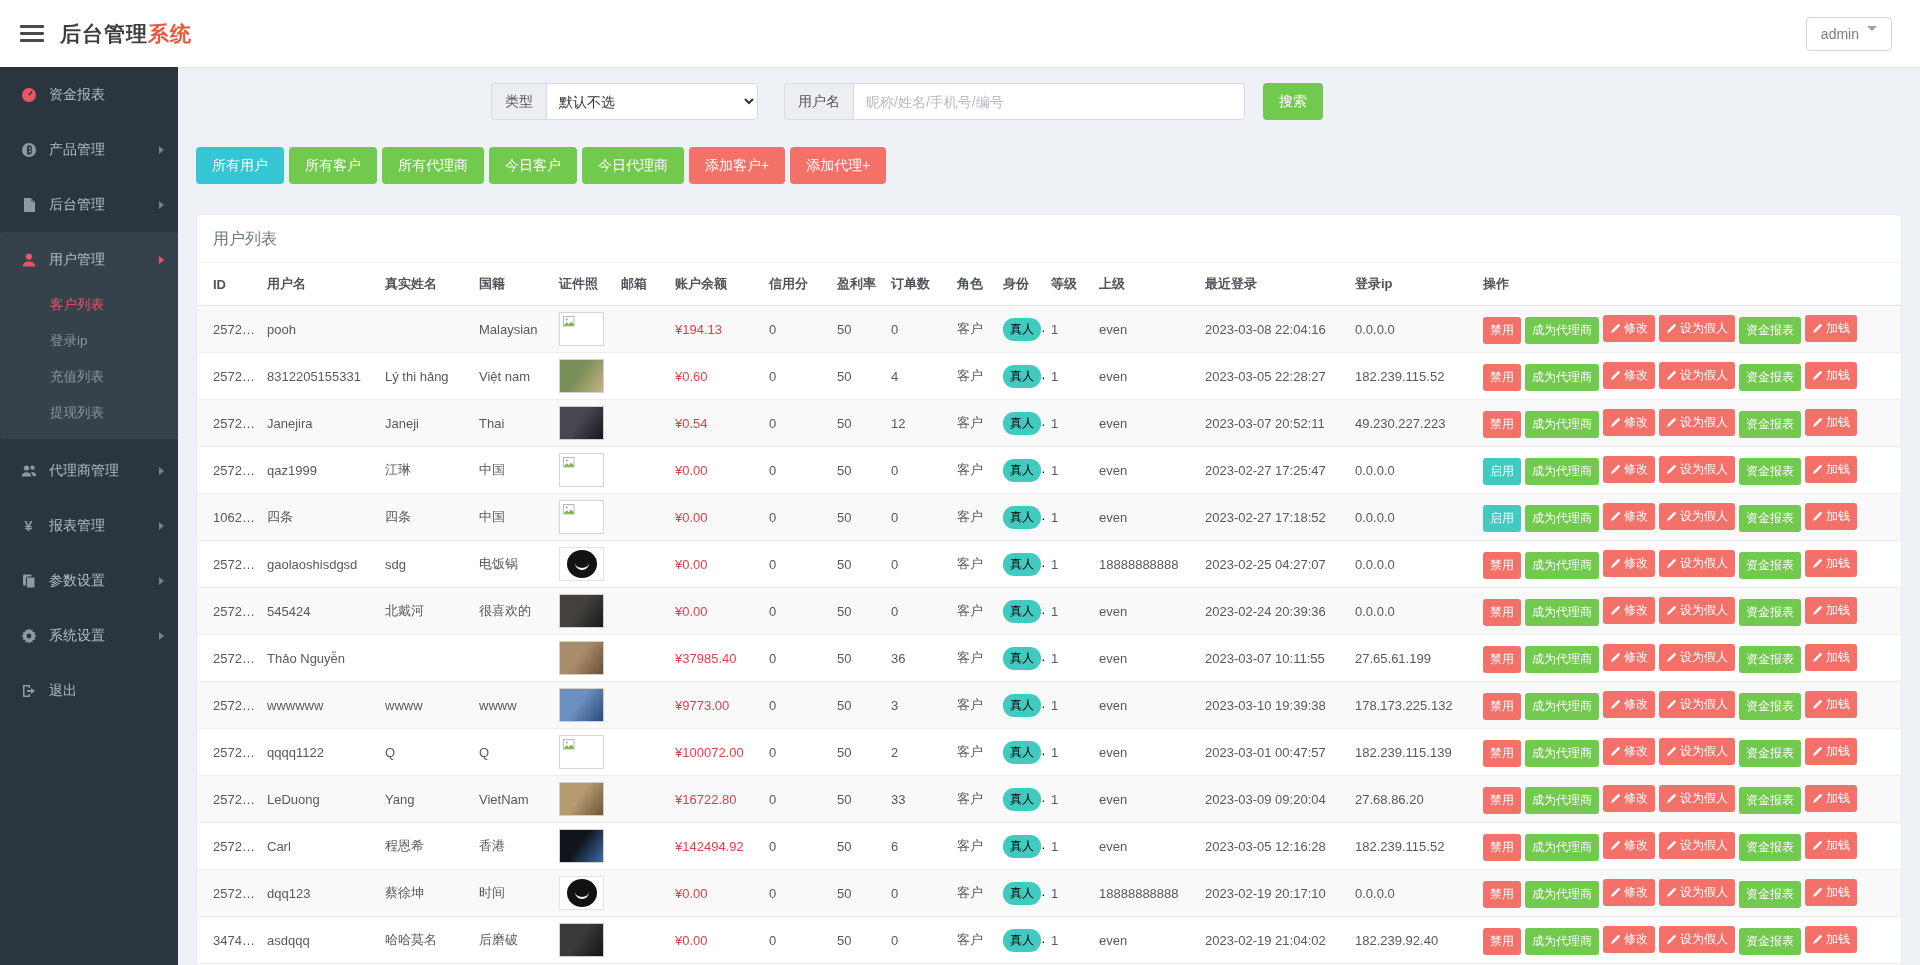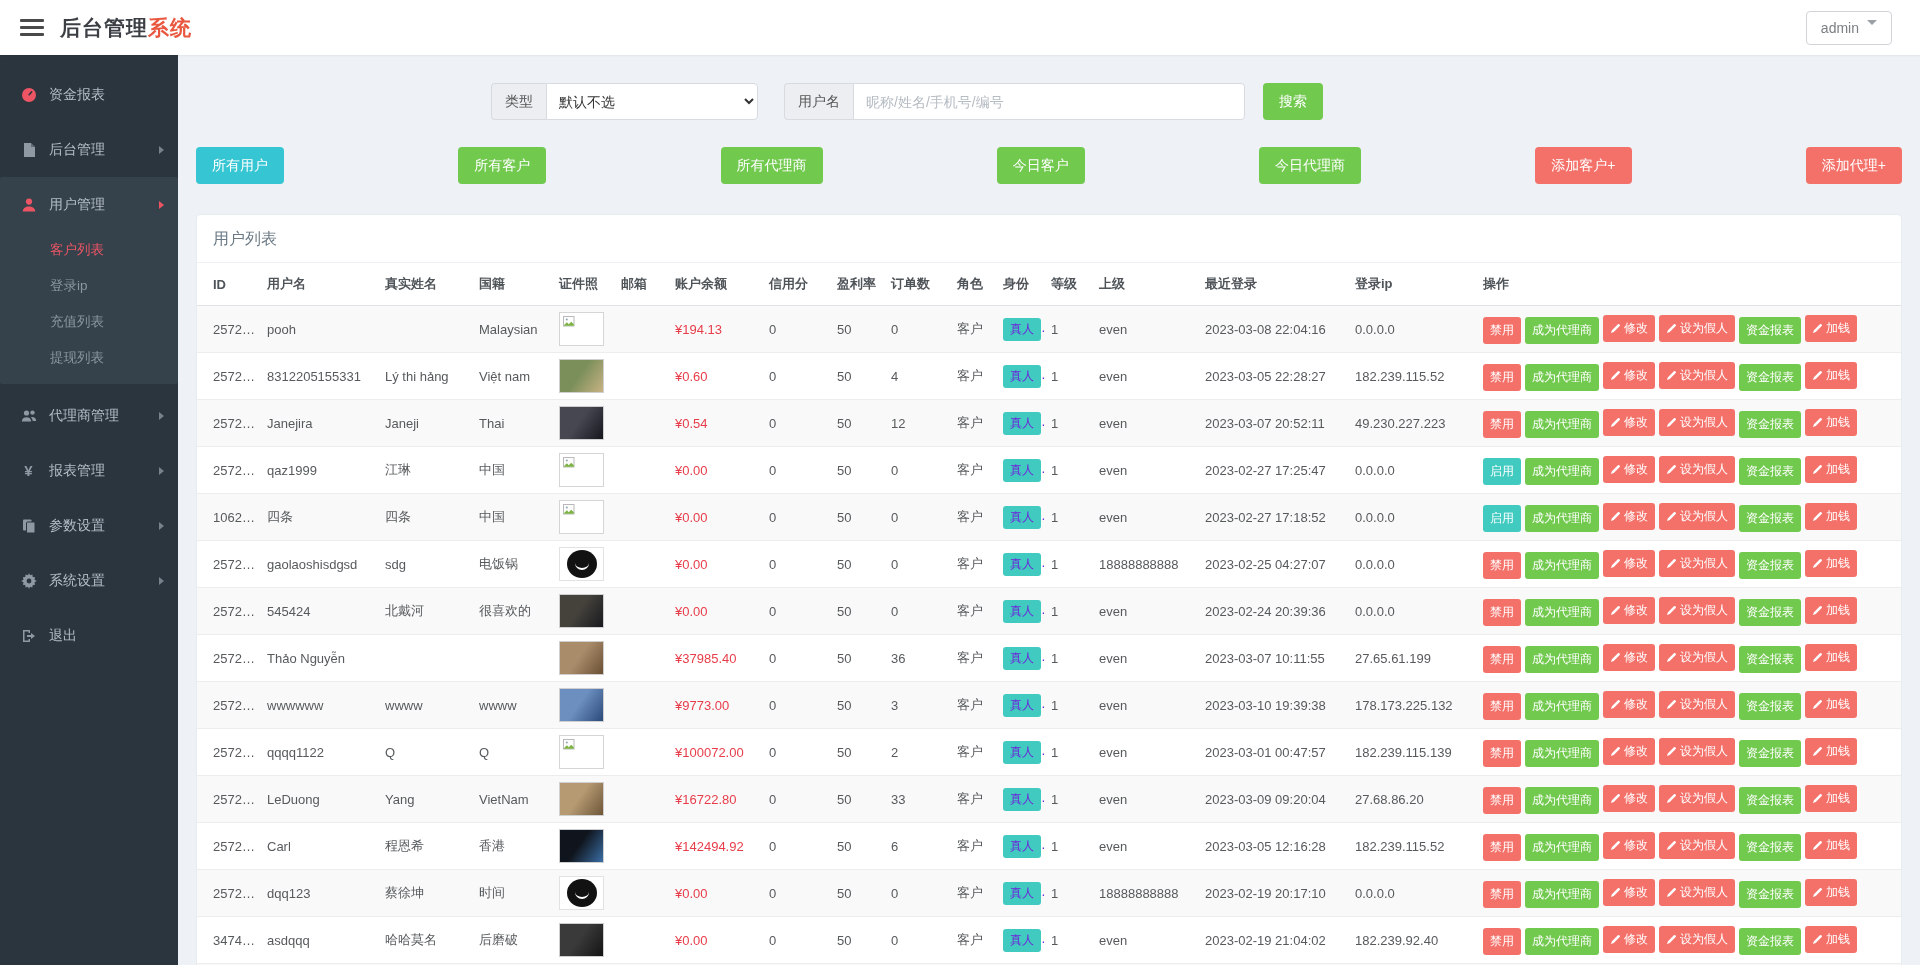--- a/index.html
+++ b/index.html
@@ -1,20 +1,20 @@
 <!DOCTYPE html>
 <html><head>
 <meta charset="utf-8">
 <style>
   * { margin:0; padding:0; box-sizing:border-box; }
   html,body { width:1920px; height:965px; overflow:hidden;
     font-family:"Liberation Sans","DejaVu Sans",sans-serif; background:#eef1f5; }
 
   
-  .topbar { position:fixed; top:0; left:0; right:0; height:55px; background:#fff;
+  .topbar { position:fixed; top:0; left:0; right:0; height:67px; background:#fff;
     display:flex; align-items:center; z-index:10; box-shadow:0 1px 2px rgba(0,0,0,.06); }
   .burger { width:24px; margin:0 16px 0 20px; cursor:pointer; }
   .burger div { height:3px; background:#4a4a4a; margin:4px 0; border-radius:1px; }
   .brand { font-size:21px; font-weight:bold; color:#3b3f44; letter-spacing:1px; }
   .brand .red { color:#e9573f; }
   .top-right { margin-left:auto; margin-right:28px; }
   .admin-btn { border:1px solid #d0d4d9; border-radius:4px; background:#fff;
     padding:8px 14px; font-size:14px; color:#7b8085; display:flex; align-items:flex-start; gap:8px; cursor:pointer; }
   .caret-down { width:0; height:0; border-left:5px solid transparent; border-right:5px solid transparent;
     border-top:5px solid #9aa0a6; display:inline-block; }
@@ -45,40 +45,40 @@
   .ig-select { width:212px; border:1px solid #d7dbe0; border-radius:0 4px 4px 0; background:#fff;
     font-size:14px; color:#333; padding:0 8px; font-family:inherit; }
   .ig-input { width:392px; border:1px solid #d7dbe0; border-radius:0 4px 4px 0; background:#fff;
     font-size:14px; color:#333; padding:10px 12px; font-family:inherit; }
   .ig-input::placeholder { color:#b6bcc3; }
   .gap24 { width:26px; }
   .btn { border:none; border-radius:4px; color:#fff; font-size:14px; cursor:pointer;
     font-family:inherit; }
   .btn.search { margin-left:18px; width:60px; height:37px; background:#71c94e; }
 
-  .toolbar { display:flex; gap:38px; margin-top:27px;justify-content:space-between; }
+  .toolbar { display:flex; gap:5px; margin-top:27px; }
   .tb-btn { height:37px; padding:0 16px; border:none; border-radius:4px; color:#fff;
     font-size:14px; cursor:pointer; font-family:inherit; }
   .tb-btn.teal  { background:#36c6d3; }
   .tb-btn.green { background:#71c94e; }
   .tb-btn.red   { background:#f4716a; }
 
   
   .panel { margin-top:30px; background:#fff; border-radius:4px; border:1px solid #e7ecf1; }
   .panel-title { padding:14px 24px 12px 16px; font-size:16px; color:#6b7a85; }
   table { width:100%; border-collapse:collapse; table-layout:fixed; font-size:13px; color:#565a5c; }
   thead th { text-align:left; font-size:13px; color:#4f5459; font-weight:bold;
     padding:12px 6px; border-bottom:1px solid #dfe3e8; border-top:1px solid #eef1f4; }
   tbody td { padding:6px 6px; border-top:1px solid #ededed; height:46px; vertical-align:middle;
     overflow:hidden; white-space:nowrap; text-overflow:ellipsis; }
   tbody tr:nth-child(odd) { background:#f9f9f9; }
   th:first-child, td:first-child { padding-left:16px; }
   .balance { color:#e73d4a; }
-  .badge-real { display:inline-block; background:#41cac0; color:#6d28d9; font-size:12px;
-    padding:3px 7px; border-radius:3px; }
+  .badge-real { display:inline-block; background:#41cac0; color:#000000; font-size:12px;
+    padding:3px 7px; border-radius:11px; }
   .thumb { width:45px; height:34px; border:1px solid #d5d5d5; background:#fff; position:relative; }
   .thumb.photo { border-color:#cfcfcf; }
   .thumb.logo { display:flex; align-items:center; justify-content:center; border-color:#e2e2e2; }
   .thumb.logo::before { content:''; width:30px; height:28px; border-radius:50%; background:#121212; }
   .thumb.logo::after { content:''; position:absolute; width:14px; height:7px;
     border-bottom:2px solid #fff; border-radius:0 0 8px 8px; top:13px; left:15px; }
   .ops { white-space:nowrap; }
   .op-btn { display:inline-flex; align-items:center; gap:3px; border:none; border-radius:3px;
     color:#fff; font-size:12px; padding:5px 7px; margin-right:4px; cursor:pointer; font-family:inherit; }
   .op-btn.red  { background:#f4716a; }
@@ -111,20 +111,33 @@
           <svg viewBox="0 0 16 16">
             <circle cx="8" cy="8" r="7"></circle>
             <rect x="7.2" y="3" width="1.6" height="5.5" rx=".8" fill="#2a353e" transform="rotate(40 8 8)"></rect>
           </svg>
         </span>
       <span class="m-label">资金报表</span>
     </div>
 
   </div>
 
+  <div class="menu-group">
+    <div class="m-item">
+      <span class="mi">
+          <svg viewBox="0 0 16 16">
+            <circle cx="8" cy="8" r="7"></circle>
+            <path fill="#2a353e" d="M6 4h3.2a2 2 0 0 1 .6 3.9A2.1 2.1 0 0 1 9.4 12H6zm1.8 1.6v1.6h1.3a.8.8 0 0 0 0-1.6zm0 3.2v1.6h1.5a.8.8 0 0 0 0-1.6zM7 3h1v1H7zm1.6 0h1v1h-1zM7 12h1v1H7zm1.6 0h1v1h-1z"></path>
+          </svg>
+        </span>
+      <span class="m-label">产品管理</span>
+    <span class="arr"></span>
+      </div>
+
+  </div>
 
   <div class="menu-group">
     <div class="m-item">
       <span class="mi">
           <svg viewBox="0 0 16 16">
             <path d="M3 1h7l4 4v10H3z"></path>
             <path fill="#2a353e" d="M10 1v4h4z" opacity=".45"></path>
           </svg>
         </span>
       <span class="m-label">后台管理</span>

